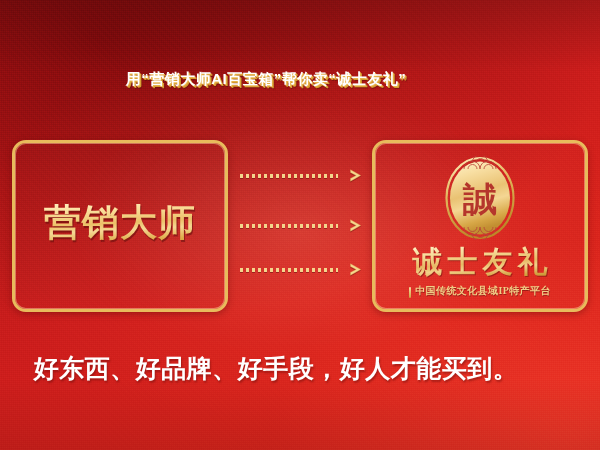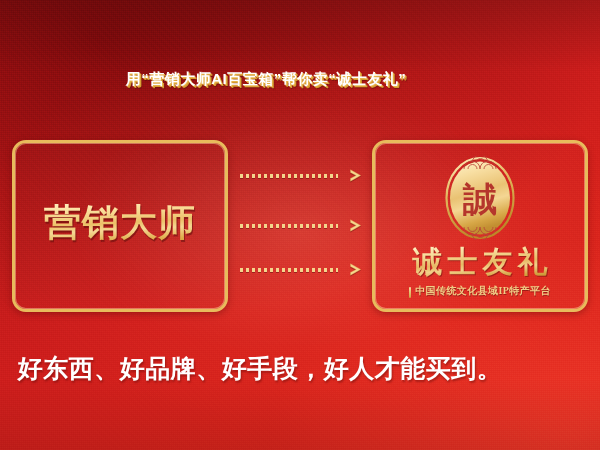--- a/index.html
+++ b/index.html
@@ -178,21 +178,21 @@
     font-weight: 700;
     letter-spacing: 0.4px;
     white-space: nowrap;
     color: #f0cd86;
     text-shadow: 0.5px 1px 0 rgba(90,10,8,0.5);
   }
 
   
   #slogan {
     top: 352px;
-    left: 0;
+    left: 16px;
     width: 520px;
     text-align: center;
     font-size: 25px;
     font-weight: 900;
     letter-spacing: 0.5px;
     white-space: nowrap;
     color: #ffffff;
     text-shadow: 1px 2px 2px rgba(90,10,8,0.42);
   }
 </style>

